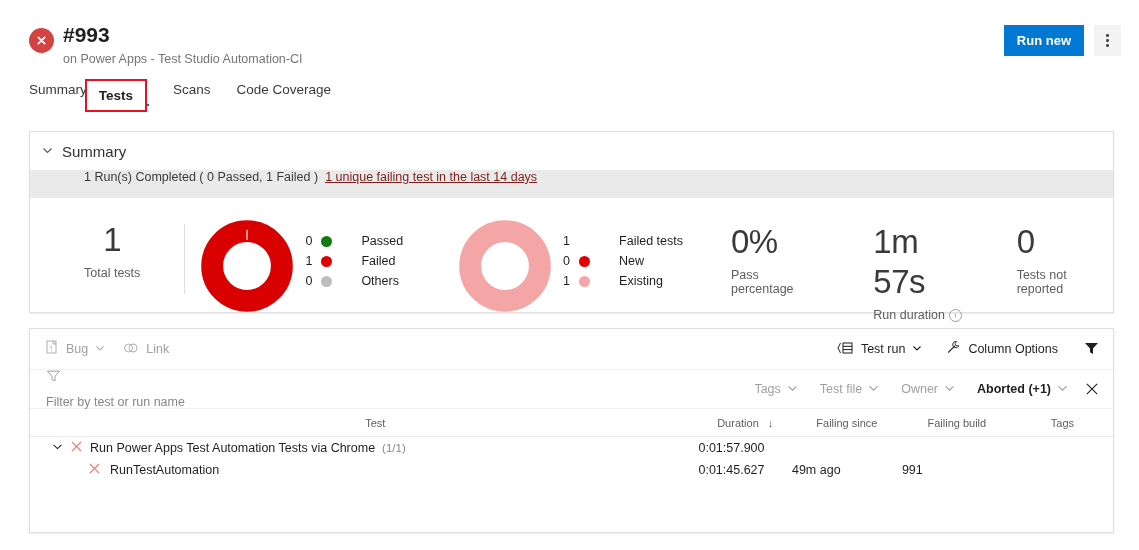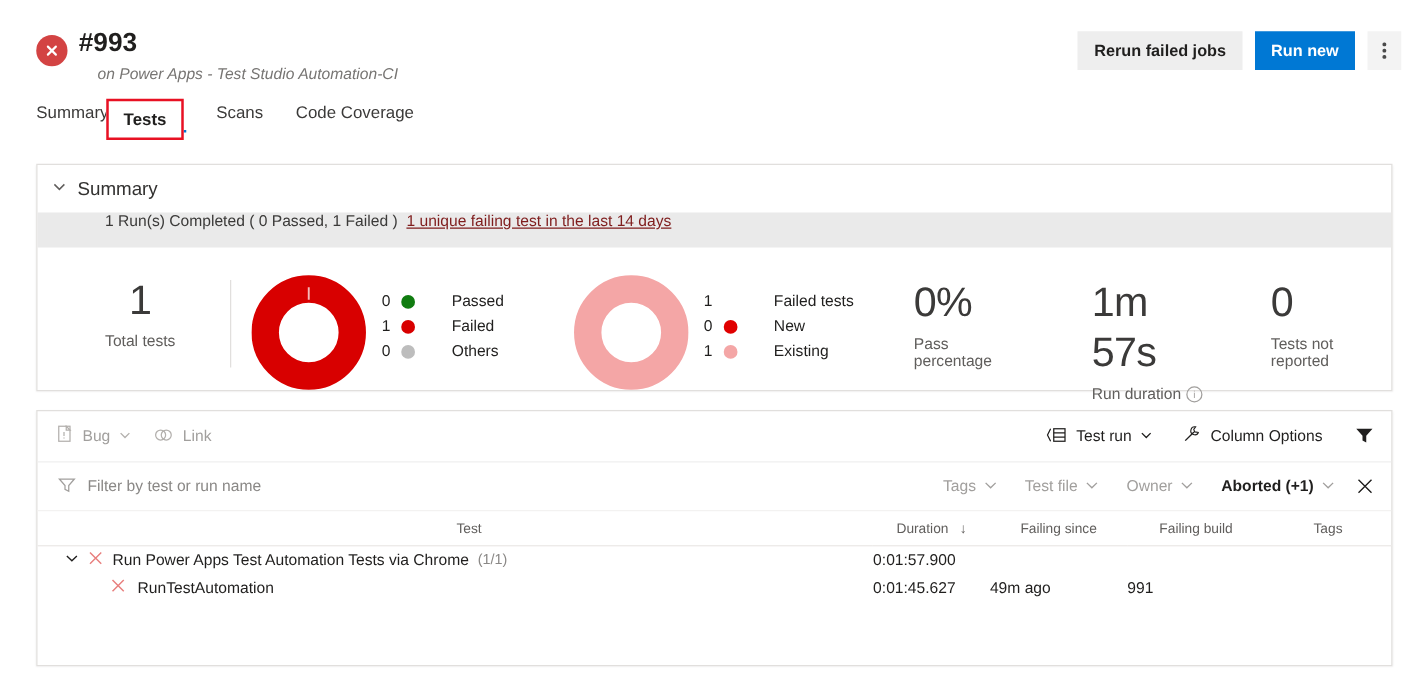--- a/index.html
+++ b/index.html
@@ -17,21 +17,21 @@
   .header{position:absolute;left:0;top:0;width:1139px;height:76px;background:#fff;}
   .status-icon{
     position:absolute;left:29px;top:28px;width:25px;height:25px;border-radius:50%;
     background:#d34343;display:flex;align-items:center;justify-content:center;
   }
   .status-icon svg{display:block;}
   .build-id{
     position:absolute;left:63px;top:23px;font-size:21px;font-weight:700;color:#201f1e;letter-spacing:0;
   }
   .build-sub{
-    position:absolute;left:78px;top:52px;font-size:12.5px;color:#777573;font-style:italic;
+    position:absolute;left:63px;top:52px;font-size:12.5px;color:#777573;
   }
   .hdr-actions{position:absolute;right:18px;top:25px;display:flex;align-items:center;gap:10px;}
   .btn{
     height:31px;border:none;cursor:pointer;font-size:13px;font-weight:600;
     font-family:inherit;padding:0 13px;line-height:31px;
   }
   .btn-default{background:#eeeeee;color:#201f1e;}
   .btn-primary{background:#0078d4;color:#ffffff;}
   .btn-more{
     background:#f3f3f3;width:27px;height:31px;display:flex;align-items:center;justify-content:center;
@@ -100,21 +100,21 @@
     padding:0 14px 0 16px;
   }
   .tb-item{display:flex;align-items:center;gap:7px;font-size:12.5px;color:#a19f9d;cursor:pointer;}
   .tb-item.enabled{color:#201f1e;}
   .tb-sep{width:18px;}
   .spacer{flex:1;}
   .filterbar{
     height:38px;display:flex;align-items:center;padding:0 14px 0 16px;gap:0;
     border-bottom:1px solid #f3f2f1;
   }
-  .filter-input{display:flex;align-items:center;gap:9px;font-size:12.5px;color:#8a8886;}
+  .filter-input{display:flex;align-items:flex-start;gap:9px;font-size:12.5px;color:#8a8886;flex-direction:column;}
   .pill{
     display:flex;align-items:center;gap:6px;font-size:12.5px;color:#a19f9d;cursor:pointer;padding:0 11px;
   }
   .pill.strong{color:#201f1e;font-weight:700;}
   .close-x{margin-left:6px;cursor:pointer;display:flex;align-items:center;}
 
   table{width:100%;border-collapse:collapse;table-layout:fixed;}
   thead th{
     font-size:11px;font-weight:400;color:#605e5c;text-align:center;padding:8px 0 7px 0;
     border-bottom:1px solid #edebe9;
@@ -135,21 +135,20 @@
   <div class="header">
     <div class="status-icon">
       <svg width="13" height="13" viewBox="0 0 13 13">
           <path d="M3.3 3.3 L9.7 9.7 M9.7 3.3 L3.3 9.7" stroke="#ffffff" stroke-width="1.7" stroke-linecap="round"></path>
         </svg>
     </div>
     <div class="build-id">#993</div>
     <div class="build-sub">on Power Apps - Test Studio Automation-CI</div>
 
     <div class="hdr-actions">
-      <button class="btn btn-default">Rerun failed jobs</button>
       <button class="btn btn-primary">Run new</button>
       <div class="btn-more">
         <span class="kebab">
             <i></i>
             <i></i>
             <i></i>
           </span>
       </div>
     </div>
   </div>

